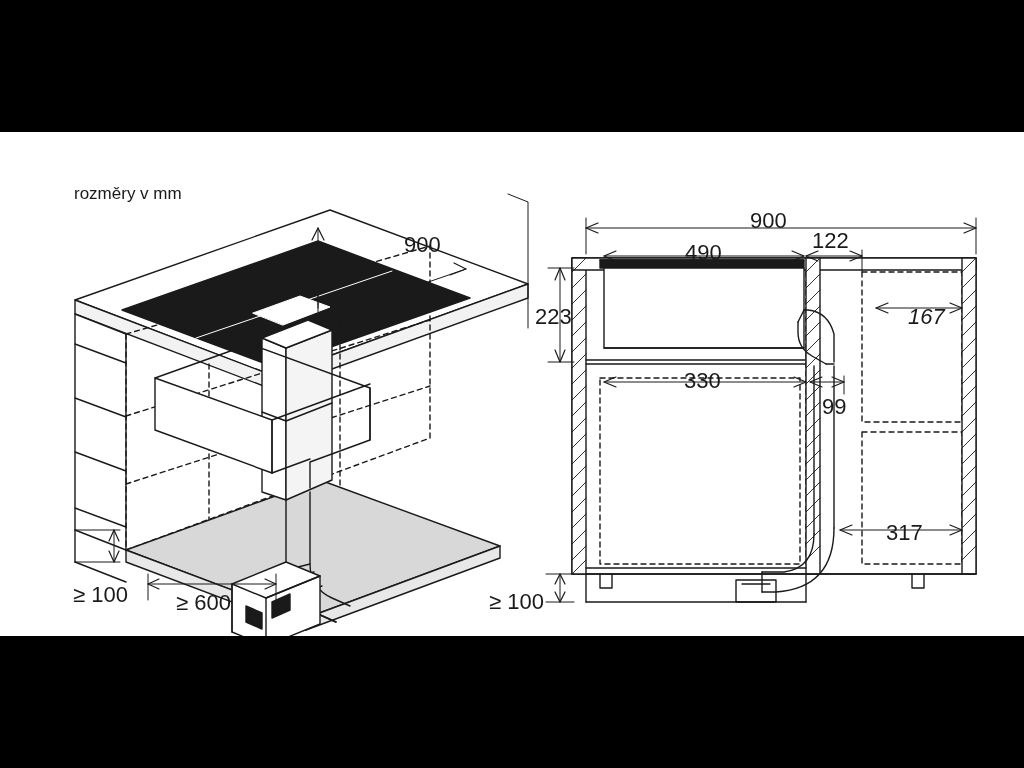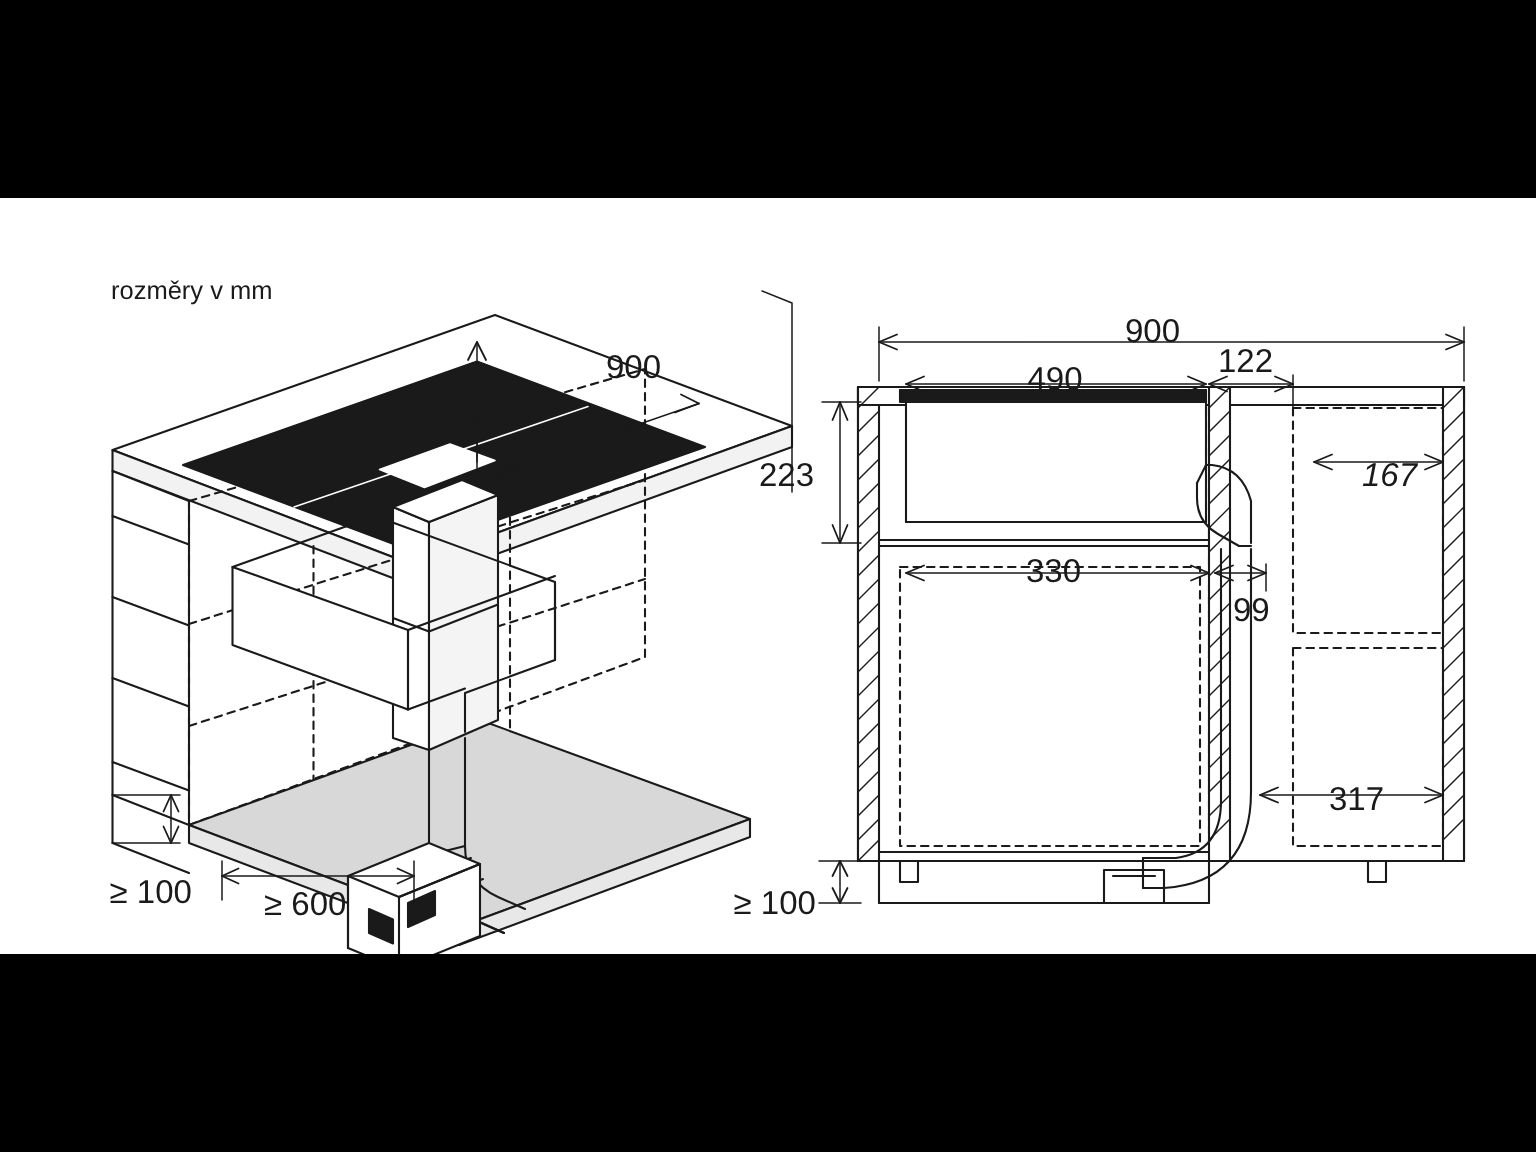--- a/index.html
+++ b/index.html
@@ -307,21 +307,21 @@
 
     <div class="lbl caption" style="left:74px; top:53px;">rozměry v mm</div>
 
     <div class="lbl dim" style="left:404px; top:102px;">900</div>
     <div class="lbl dim" style="left:73px; top:452px;">≥ 100</div>
     <div class="lbl dim" style="left:176px; top:460px;">≥ 600</div>
 
     <div class="lbl dim" style="left:750px; top:78px;">900</div>
     <div class="lbl dim" style="left:685px; top:110px;">490</div>
     <div class="lbl dim" style="left:812px; top:98px;">122</div>
-    <div class="lbl dim" style="left:506px; top:174px;">223</div>
+    <div class="lbl dim" style="left:535px; top:174px;">223</div>
     <div class="lbl dim" style="left:908px; top:174px;font-style:italic;">167</div>
     <div class="lbl dim" style="left:684px; top:238px;">330</div>
     <div class="lbl dim" style="left:822px; top:264px;">99</div>
     <div class="lbl dim" style="left:886px; top:390px;">317</div>
     <div class="lbl dim" style="left:489px; top:459px;">≥ 100</div>
 
   </div>
 </div>
 
 </body></html>

